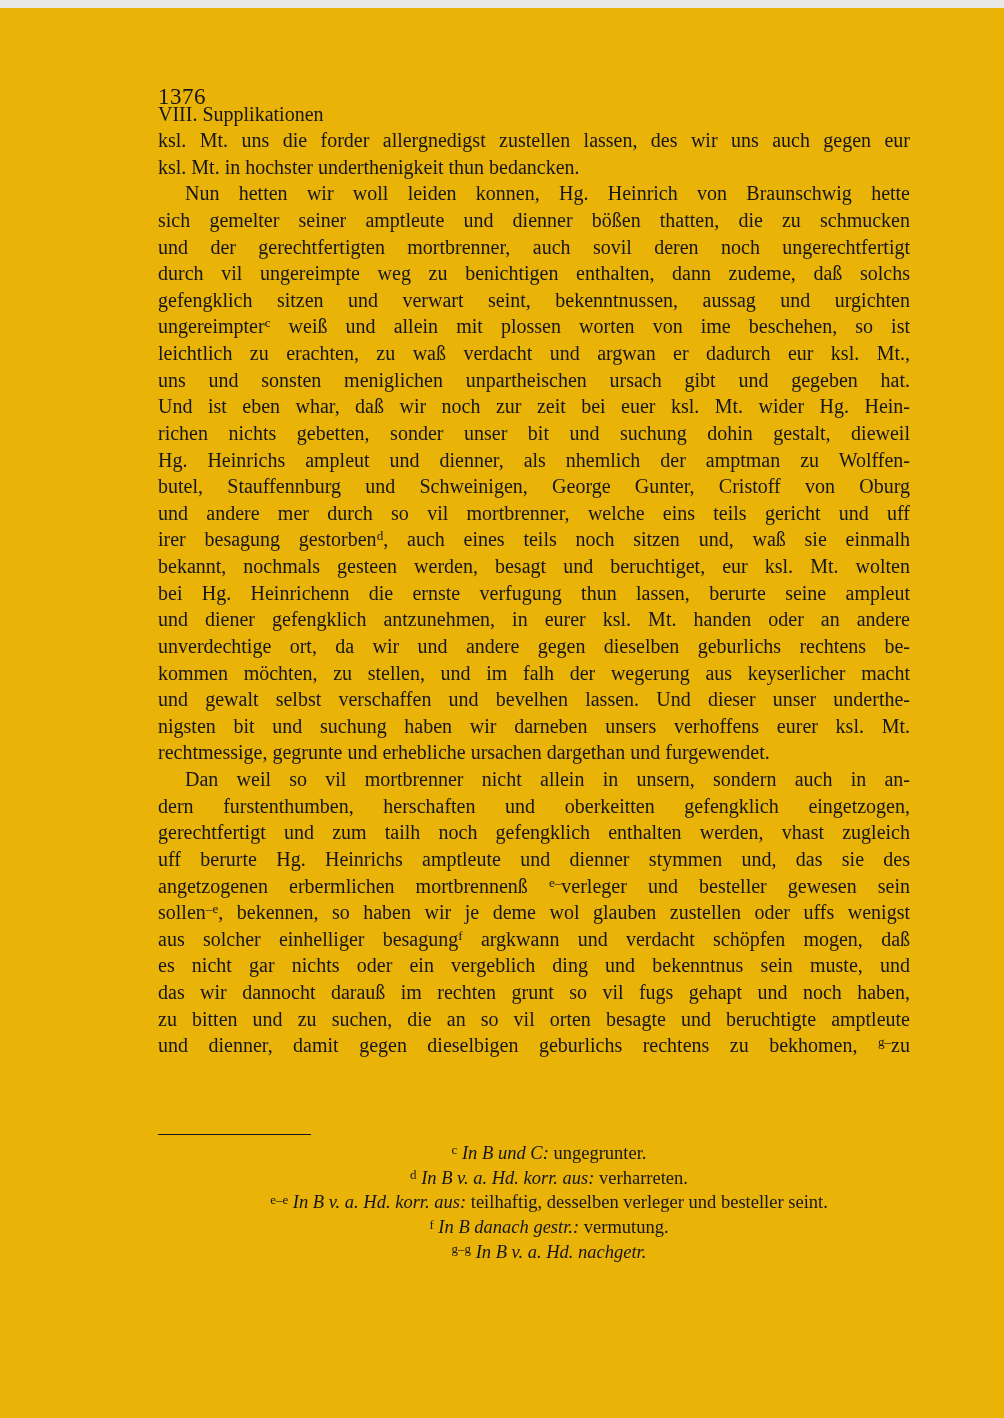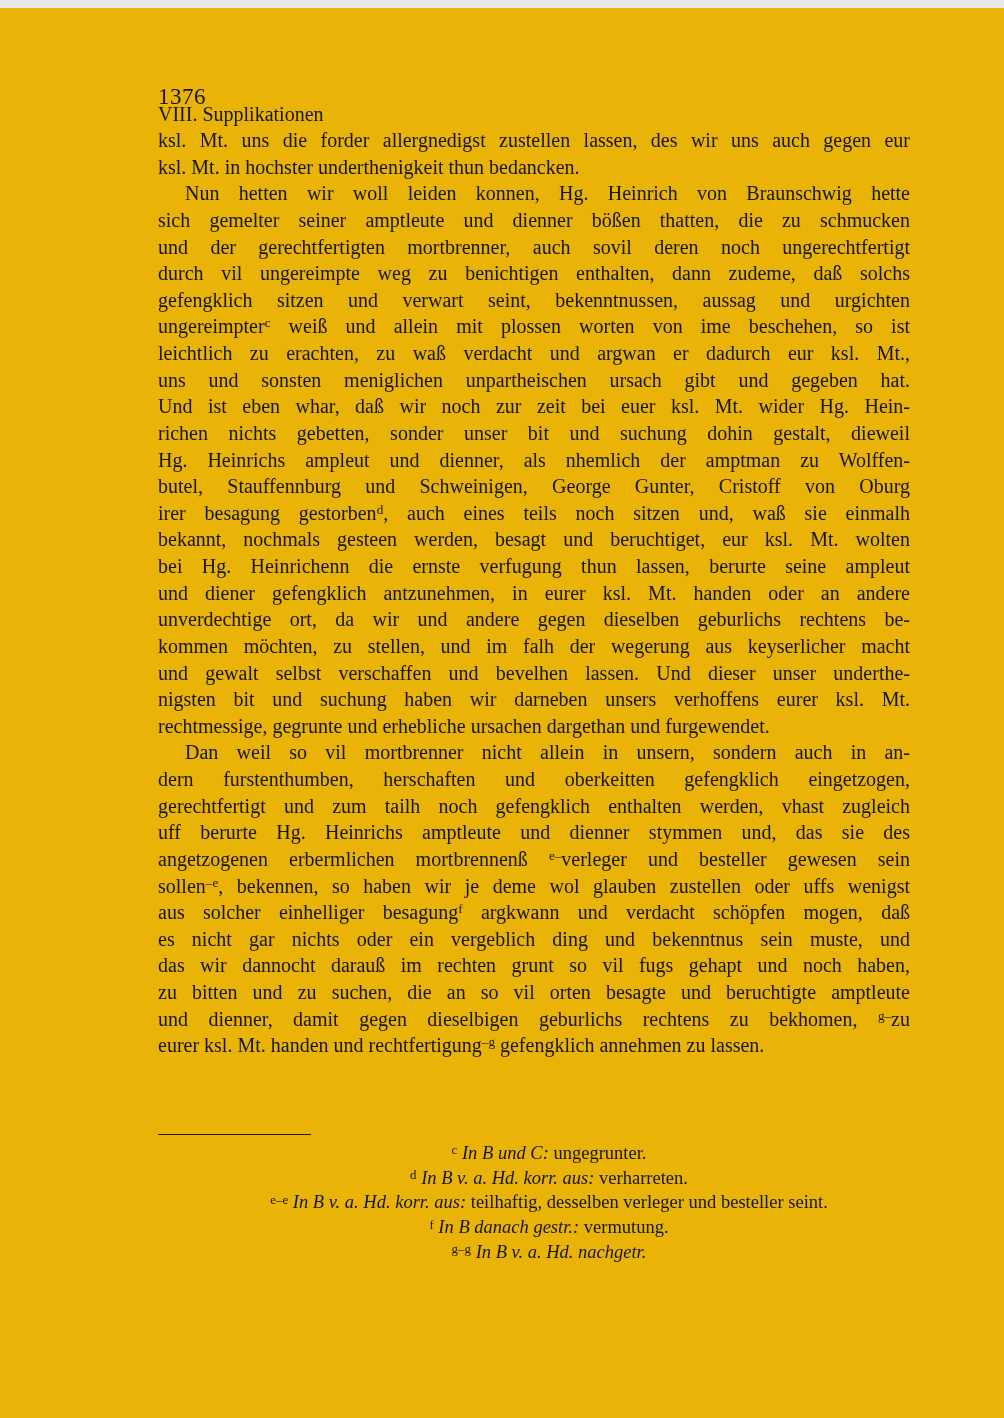--- a/index.html
+++ b/index.html
@@ -114,20 +114,21 @@
         <div class="line"><span>und der gerechtfertigten mortbrenner, auch sovil deren noch ungerechtfertigt</span></div>
         <div class="line"><span>durch vil ungereimpte weg zu benichtigen enthalten, dann zudeme, daß solchs</span></div>
         <div class="line"><span>gefengklich sitzen und verwart seint, bekenntnussen, aussag und urgichten</span></div>
         <div class="line"><span>ungereimpter</span><sup>c</sup><span> weiß und allein mit plossen worten von ime beschehen, so ist</span></div>
         <div class="line"><span>leichtlich zu erachten, zu waß verdacht und argwan er dadurch eur ksl. Mt.,</span></div>
         <div class="line"><span>uns und sonsten meniglichen unpartheischen ursach gibt und gegeben hat.</span></div>
         <div class="line"><span>Und ist eben whar, daß wir noch zur zeit bei euer ksl. Mt. wider Hg. Hein-</span></div>
         <div class="line"><span>richen nichts gebetten, sonder unser bit und suchung dohin gestalt, dieweil</span></div>
         <div class="line"><span>Hg. Heinrichs ampleut und dienner, als nhemlich der amptman zu Wolffen-</span></div>
         <div class="line"><span>butel, Stauffennburg und Schweinigen, George Gunter, Cristoff von Oburg</span></div>
+        <div class="line"><span>und andere mer durch so vil mortbrenner, welche eins teils gericht und uff</span></div>
         <div class="line"><span>irer besagung gestorben</span><sup>d</sup><span>, auch eines teils noch sitzen und, waß sie einmalh</span></div>
         <div class="line"><span>bekannt, nochmals gesteen werden, besagt und beruchtiget, eur ksl. Mt. wolten</span></div>
         <div class="line"><span>bei Hg. Heinrichenn die ernste verfugung thun lassen, berurte seine ampleut</span></div>
         <div class="line"><span>und diener gefengklich antzunehmen, in eurer ksl. Mt. handen oder an andere</span></div>
         <div class="line"><span>unverdechtige ort, da wir und andere gegen dieselben geburlichs rechtens be-</span></div>
         <div class="line"><span>kommen möchten, zu stellen, und im falh der wegerung aus keyserlicher macht</span></div>
         <div class="line"><span>und gewalt selbst verschaffen und bevelhen lassen. Und dieser unser underthe-</span></div>
         <div class="line"><span>nigsten bit und suchung haben wir darneben unsers verhoffens eurer ksl. Mt.</span></div>
         <div class="line last"><span>rechtmessige, gegrunte und erhebliche ursachen dargethan und furgewendet.</span></div>
       </div>
@@ -136,21 +137,20 @@
         <div class="line"><span>dern furstenthumben, herschaften und oberkeitten gefengklich eingetzogen,</span></div>
         <div class="line"><span>gerechtfertigt und zum tailh noch gefengklich enthalten werden, vhast zugleich</span></div>
         <div class="line"><span>uff berurte Hg. Heinrichs amptleute und dienner stymmen und, das sie des</span></div>
         <div class="line"><span>angetzogenen erbermlichen mortbrennenß </span><sup>e–</sup><span>verleger und besteller gewesen sein</span></div>
         <div class="line"><span>sollen</span><sup>–e</sup><span>, bekennen, so haben wir je deme wol glauben zustellen oder uffs wenigst</span></div>
         <div class="line"><span>aus solcher einhelliger besagung</span><sup>f</sup><span> argkwann und verdacht schöpfen mogen, daß</span></div>
         <div class="line"><span>es nicht gar nichts oder ein vergeblich ding und bekenntnus sein muste, und</span></div>
         <div class="line"><span>das wir dannocht darauß im rechten grunt so vil fugs gehapt und noch haben,</span></div>
         <div class="line"><span>zu bitten und zu suchen, die an so vil orten besagte und beruchtigte amptleute</span></div>
         <div class="line"><span>und dienner, damit gegen dieselbigen geburlichs rechtens zu bekhomen, </span><sup>g–</sup><span>zu</span></div>
-        <div class="line last"><span>eurer ksl. Mt. handen und rechtfertigung</span><sup>–g</sup><span> gefengklich annehmen zu lassen.</span></div>
       </div>
     </div>
 
   <div class="footnote-sep"></div>
 
   <div class="footnotes">
       <div class="footnote"><sup>c</sup><span> </span><span class="it">In B und C:</span><span> ungegrunter.</span></div>
       <div class="footnote"><sup>d</sup><span> </span><span class="it">In B v. a. Hd. korr. aus:</span><span> verharreten.</span></div>
       <div class="footnote"><sup>e–e</sup><span> </span><span class="it">In B v. a. Hd. korr. aus:</span><span> teilhaftig, desselben verleger und besteller seint.</span></div>
       <div class="footnote"><sup>f</sup><span> </span><span class="it">In B danach gestr.:</span><span> vermutung.</span></div>

